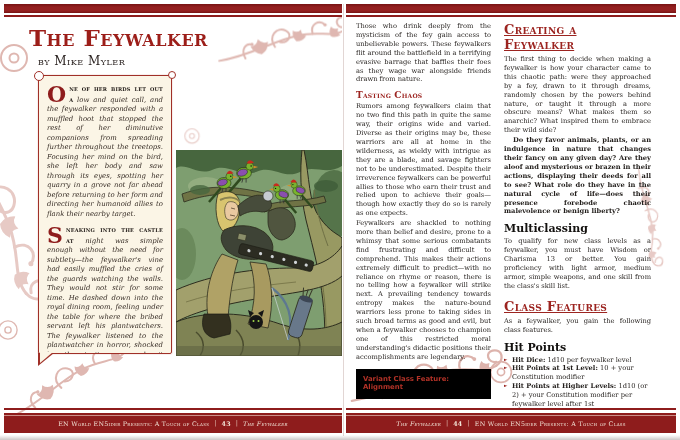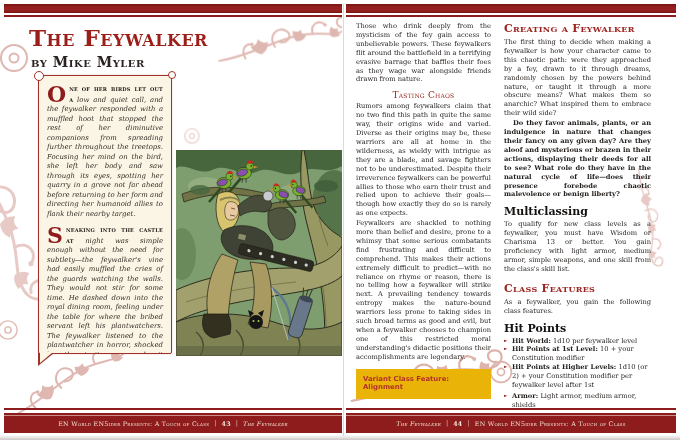--- a/index.html
+++ b/index.html
@@ -30,21 +30,21 @@
   .f-page { font-weight:700; }
   .f-article { font-style:italic; }
   .f-sep { color:#e2bfb2; font-size:6.5px; }
 
   
   .fl { position:absolute; left:0; top:0; z-index:0; }
 
   
   .title  { position:absolute; left:29px; top:24px; font-size:23px; font-weight:700; font-variant:small-caps;
             letter-spacing:.5px; color:#9c1e19; z-index:1; }
-  .byline { position:absolute; left:31px; top:54px; font-size:14px; font-weight:700; font-variant:small-caps;
+  .byline { position:absolute; left:38px; top:54px; font-size:12px; font-weight:400; font-variant:small-caps;
             letter-spacing:.5px; color:#2a2220; z-index:1; }
 
   .readaloud { position:absolute; left:38px; top:75px; width:134px; height:279px;
                background:#fbf5e6; border:1px solid #a03028; border-radius:2px; z-index:1;
                box-shadow:0 0 0 1px rgba(160,48,40,.08); }
   .readaloud::before, .corner-tr { content:""; position:absolute; width:8px; height:8px; background:#fff;
                border:1px solid #a03028; border-radius:50%; top:-5px; }
   .readaloud::before { left:-5px; }
   .corner-tr { right:-5px; }
   .tail-line { position:absolute; left:-1px; bottom:-13px; width:0; height:0;
@@ -60,31 +60,31 @@
           letter-spacing:.2px; color:#221c18; }
 
   .illo { position:absolute; left:176px; top:150px; z-index:1; }
 
   
   .col { position:absolute; top:22px; height:386px; overflow:hidden; z-index:1; }
   .col1 { left:10px;  width:135px; }
   .col2 { left:158px; width:147px; }
   .body-p { font-size:6.7px; line-height:1.33; text-align:justify; color:#221e1b; margin-bottom:1px; }
   .indent { text-indent:9px;font-weight:bold; }
-  .h-large { font-size:11px; font-weight:700; font-variant:small-caps; color:#9c2420;
-             letter-spacing:.3px; margin:8px 0 3px; }
+  .h-large { font-size:13px; font-weight:700; font-variant:small-caps; color:#9c2420;
+             letter-spacing:.3px; margin:8px 0 3px;text-decoration:underline; }
   .h-large:first-child { margin-top:0; }
-  .h-med { font-size:9px; font-weight:400; font-variant:small-caps; color:#9c2420;
-           letter-spacing:.2px; margin:6px 0 2px;text-align:center; }
+  .h-med { font-size:9px; font-weight:700; font-variant:small-caps; color:#9c2420;
+           letter-spacing:.2px; margin:6px 0 2px; }
   .h-small { font-size:11px; font-weight:700; color:#141210; margin:6px 0 2px; }
   .feat-list { list-style:none; margin:0 0 2px 0; }
   .feat-list li { position:relative; padding-left:8px; font-size:6.7px; line-height:1.33; color:#221e1b; }
   .feat-list li::before { content:"►"; position:absolute; left:0; top:1px; font-size:4.6px; color:#9c2420; }
   .li-label { font-weight:700; }
-  .variant-box { margin-top:7px; background:#eab308; padding:6px 7px; font-family:"DejaVu Sans", sans-serif; }
+  .variant-box { margin-top:7px; background:#000000; padding:6px 7px; font-family:"DejaVu Sans", sans-serif; }
   .vb-title { font-size:6.9px; font-weight:700; color:#b23227; margin-bottom:2px; }
 </style>
 </head>
 <body>
 
 <svg width="0" height="0" style="position:absolute" aria-hidden="true">
   <defs>
     <path id="ivy-leaf" d="M0,0 Q-9,-3 -11,-13 Q-4,-11 0,-19 Q4,-11 11,-13 Q9,-3 0,0 Z" fill="#d7a69e" stroke="none"></path>
     <g id="vine" fill="none" stroke="#d7a69e" stroke-width="2.4" stroke-linecap="round">
       <path d="M4,62 C42,56 68,38 100,31 C126,25 142,34 156,25"></path>
@@ -248,21 +248,21 @@
     <div class="col col2">
       <h2 class="h-large">Creating a Feywalker</h2>
       <p class="body-p">The first thing to decide when making a feywalker is how your character came to this chaotic path: were they approached by a fey, drawn to it through dreams, randomly chosen by the powers behind nature, or taught it through a more obscure means? What makes them so anarchic? What inspired them to embrace their wild side?</p>
       <p class="body-p indent">Do they favor animals, plants, or an indulgence in nature that changes their fancy on any given day? Are they aloof and mysterious or brazen in their actions, displaying their deeds for all to see? What role do they have in the natural cycle of life—does their presence forebode chaotic malevolence or benign liberty?</p>
       <h4 class="h-small">Multiclassing</h4>
       <p class="body-p">To qualify for new class levels as a feywalker, you must have Wisdom or Charisma 13 or better. You gain proficiency with light armor, medium armor, simple weapons, and one skill from the class's skill list.</p>
       <h2 class="h-large">Class Features</h2>
       <p class="body-p">As a feywalker, you gain the following class features.</p>
       <h4 class="h-small">Hit Points</h4>
       <ul class="feat-list">
-        <li><span class="li-label">Hit World:</span><span> 1d10 per feywalker level</span></li>
+        <li><span class="li-label">Hit Dice:</span><span> 1d10 per feywalker level</span></li>
         <li><span class="li-label">Hit Points at 1st Level:</span><span> 10 + your Constitution modifier</span></li>
         <li><span class="li-label">Hit Points at Higher Levels:</span><span> 1d10 (or 2) + your Constitution modifier per feywalker level after 1st</span></li>
       </ul>
       <ul class="feat-list">
         <li><span class="li-label">Armor:</span><span> Light armor, medium armor, shields</span></li>
         <li><span class="li-label">Weapons:</span><span> Simple weapons, martial weapons</span></li>
 
       </ul>
     </div>
 

